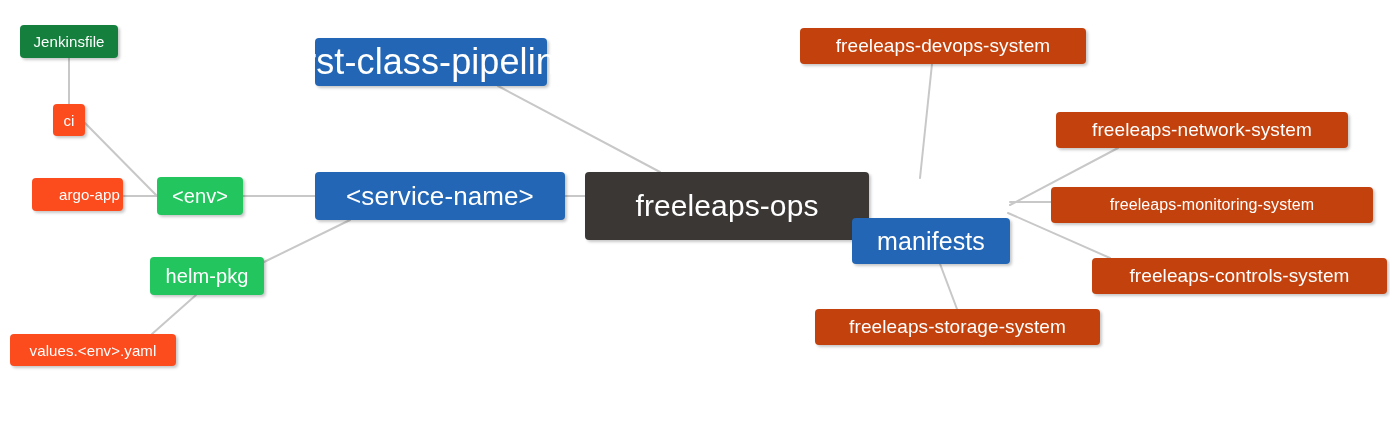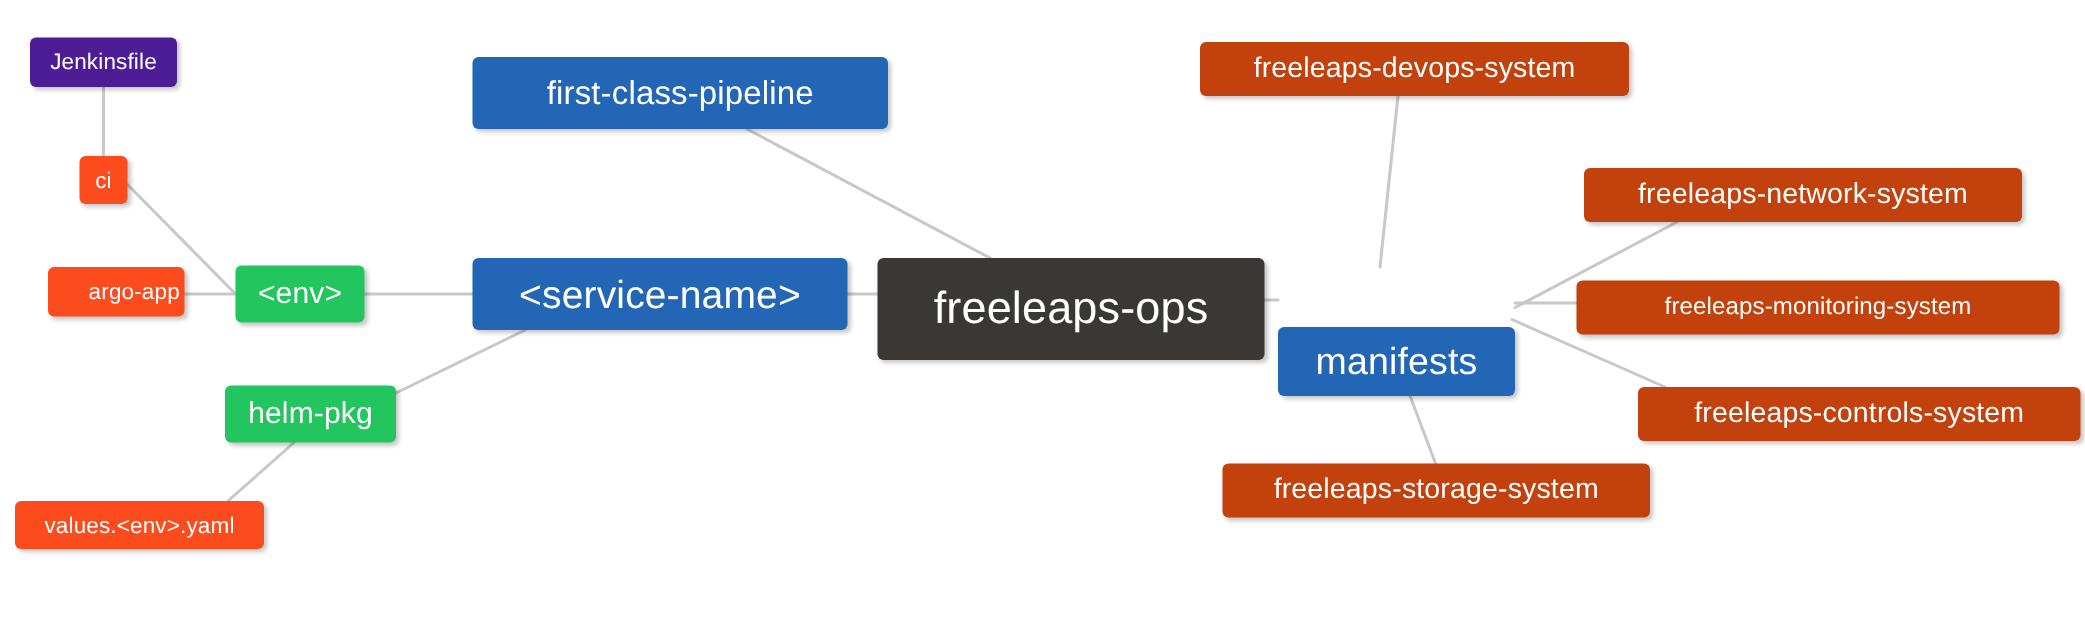--- a/index.html
+++ b/index.html
@@ -33,21 +33,21 @@
     color: #ffffff;
     white-space: nowrap;
     letter-spacing: 0.1px;
     box-shadow: 2px 2px 3px rgba(0,0,0,0.22);
     font-family: "Liberation Sans", sans-serif;
   }
   .n-root   { background: #3b3735; }
   .n-blue   { background: #2266b5; }
   .n-green  { background: #22c55e; }
   .n-green2 { background: #c2410c; }
-  .n-orange { background: #4c1d95; }
+  .n-orange { background: #15803d; }
   .n-red    { background: #fc4c1e; }
 </style>
 </head>
 <body>
 
 <div id="canvas">
   <svg id="edges" viewBox="0 0 1390 421" xmlns="http://www.w3.org/2000/svg">
       <line x1="69" y1="58" x2="69" y2="104" stroke="#c8c8c8" stroke-width="2" stroke-linecap="round"></line>
       <line x1="85" y1="123" x2="157" y2="196" stroke="#c8c8c8" stroke-width="2" stroke-linecap="round"></line>
       <line x1="123" y1="196" x2="157" y2="196" stroke="#c8c8c8" stroke-width="2" stroke-linecap="round"></line>
@@ -63,23 +63,23 @@
       <line x1="1008" y1="213" x2="1110" y2="258" stroke="#c8c8c8" stroke-width="2" stroke-linecap="round"></line>
       <line x1="925" y1="224" x2="957" y2="309" stroke="#c8c8c8" stroke-width="2" stroke-linecap="round"></line>
     </svg>
   <div id="nodes">
       <div class="node n-orange" style="left: 20px; top: 25px; width: 98px; height: 33px; font-size: 15px;">Jenkinsfile</div>
       <div class="node n-red" style="left: 53px; top: 104px; width: 32px; height: 32px; font-size: 15px;">ci</div>
       <div class="node n-red" style="left: 32px; top: 178px; width: 91px; height: 33px; font-size: 15px; padding-left: 24px;">argo-app</div>
       <div class="node n-green" style="left: 157px; top: 177px; width: 86px; height: 38px; font-size: 20px;">&lt;env&gt;</div>
       <div class="node n-green" style="left: 150px; top: 257px; width: 114px; height: 38px; font-size: 20px;">helm-pkg</div>
       <div class="node n-red" style="left: 10px; top: 334px; width: 166px; height: 32px; font-size: 15px;">values.&lt;env&gt;.yaml</div>
-      <div class="node n-blue" style="left: 315px; top: 38px; width: 277px; height: 48px; font-size: 22px;">first-class-pipeline</div>
+      <div class="node n-blue" style="left: 315px; top: 38px; width: 232px; height: 48px; font-size: 36px;">first-class-pipeline</div>
       <div class="node n-blue" style="left: 315px; top: 172px; width: 250px; height: 48px; font-size: 26px;">&lt;service-name&gt;</div>
-      <div class="node n-root" style="left: 585px; top: 172px; width: 258px; height: 68px; font-size: 30px;">freeleaps-ops</div>
+      <div class="node n-root" style="left: 585px; top: 172px; width: 284px; height: 68px; font-size: 30px;">freeleaps-ops</div>
       <div class="node n-blue" style="left: 852px; top: 178px; width: 158px; height: 46px; font-size: 25px; margin-top: 40px;">manifests</div>
       <div class="node n-green2" style="left: 800px; top: 28px; width: 286px; height: 36px; font-size: 19px;">freeleaps-devops-system</div>
       <div class="node n-green2" style="left: 1056px; top: 112px; width: 292px; height: 36px; font-size: 19px;">freeleaps-network-system</div>
       <div class="node n-green2" style="left: 1051px; top: 187px; width: 322px; height: 36px; font-size: 16px;">freeleaps-monitoring-system</div>
       <div class="node n-green2" style="left: 1060px; top: 258px; width: 295px; height: 36px; font-size: 19px; margin-left: 32px;">freeleaps-controls-system</div>
       <div class="node n-green2" style="left: 815px; top: 309px; width: 285px; height: 36px; font-size: 19px;">freeleaps-storage-system</div>
     </div>
 </div>
 
 </body></html>

